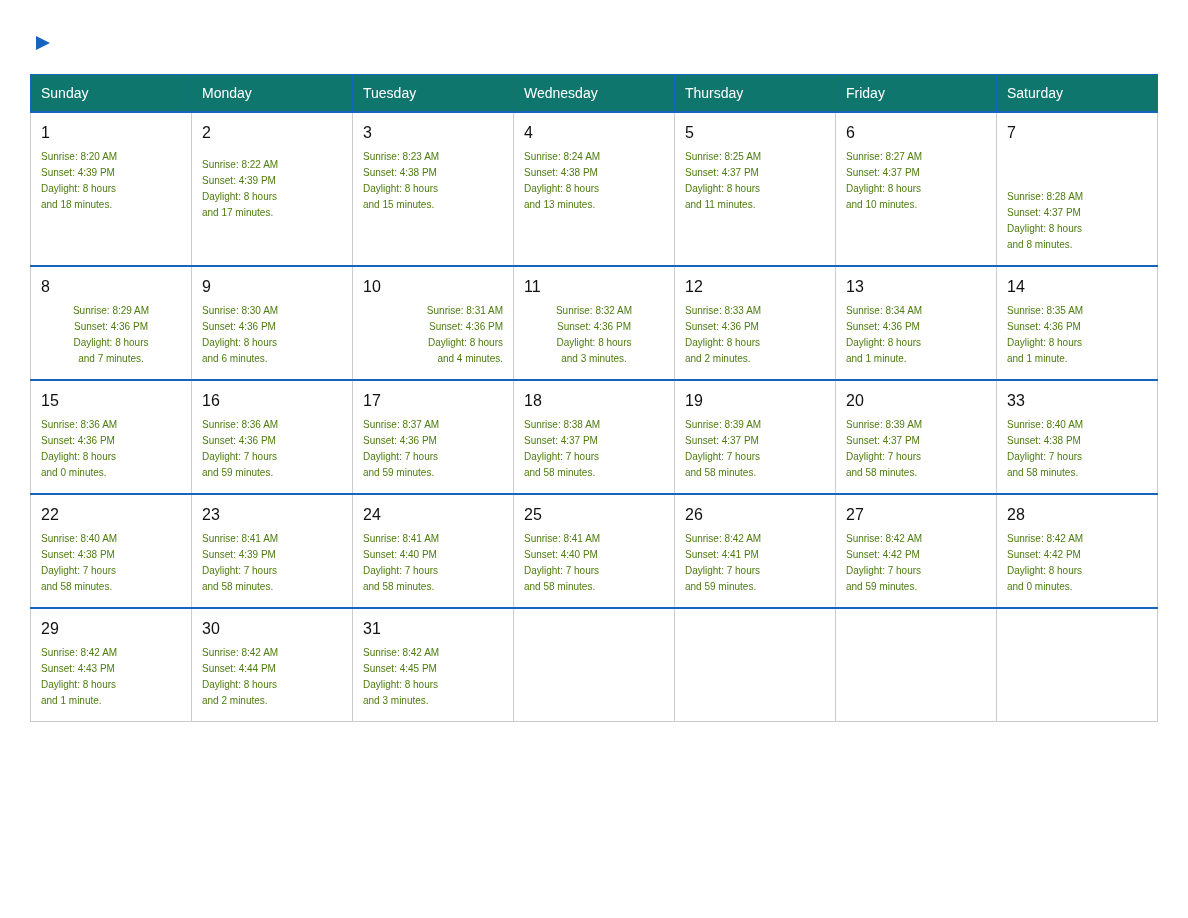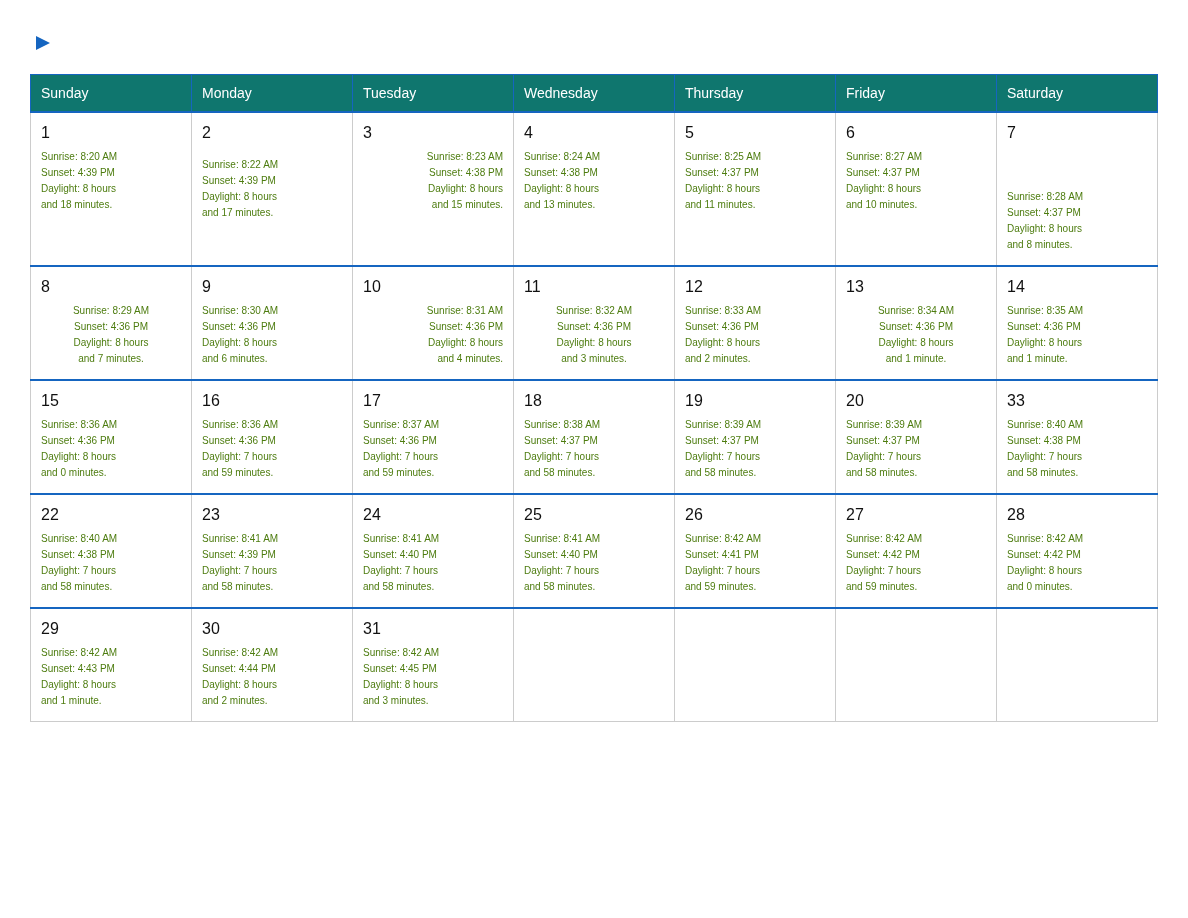--- a/index.html
+++ b/index.html
@@ -137,21 +137,21 @@
         </td>
         <td>
           <span class="day-num">2</span>
           <div class="day-info" style="white-space: pre-line; margin-top: 12px;">Sunrise: 8:22 AM
 Sunset: 4:39 PM
 Daylight: 8 hours
 and 17 minutes.</div>
         </td>
         <td>
           <span class="day-num">3</span>
-          <div class="day-info" style="white-space: pre-line; text-align: right;">Sunrise: 8:23 AM
+          <div class="day-info" style="white-space: pre-line;">Sunrise: 8:23 AM
 Sunset: 4:38 PM
 Daylight: 8 hours
 and 15 minutes.</div>
         </td>
         <td>
           <span class="day-num">4</span>
           <div class="day-info" style="white-space: pre-line;">Sunrise: 8:24 AM
 Sunset: 4:38 PM
 Daylight: 8 hours
 and 13 minutes.</div>
@@ -209,21 +209,21 @@
         </td>
         <td>
           <span class="day-num">12</span>
           <div class="day-info" style="white-space: pre-line;">Sunrise: 8:33 AM
 Sunset: 4:36 PM
 Daylight: 8 hours
 and 2 minutes.</div>
         </td>
         <td>
           <span class="day-num">13</span>
-          <div class="day-info" style="white-space: pre-line; text-align: center;">Sunrise: 8:34 AM
+          <div class="day-info" style="white-space: pre-line;">Sunrise: 8:34 AM
 Sunset: 4:36 PM
 Daylight: 8 hours
 and 1 minute.</div>
         </td>
         <td>
           <span class="day-num">14</span>
           <div class="day-info" style="white-space: pre-line;">Sunrise: 8:35 AM
 Sunset: 4:36 PM
 Daylight: 8 hours
 and 1 minute.</div>

